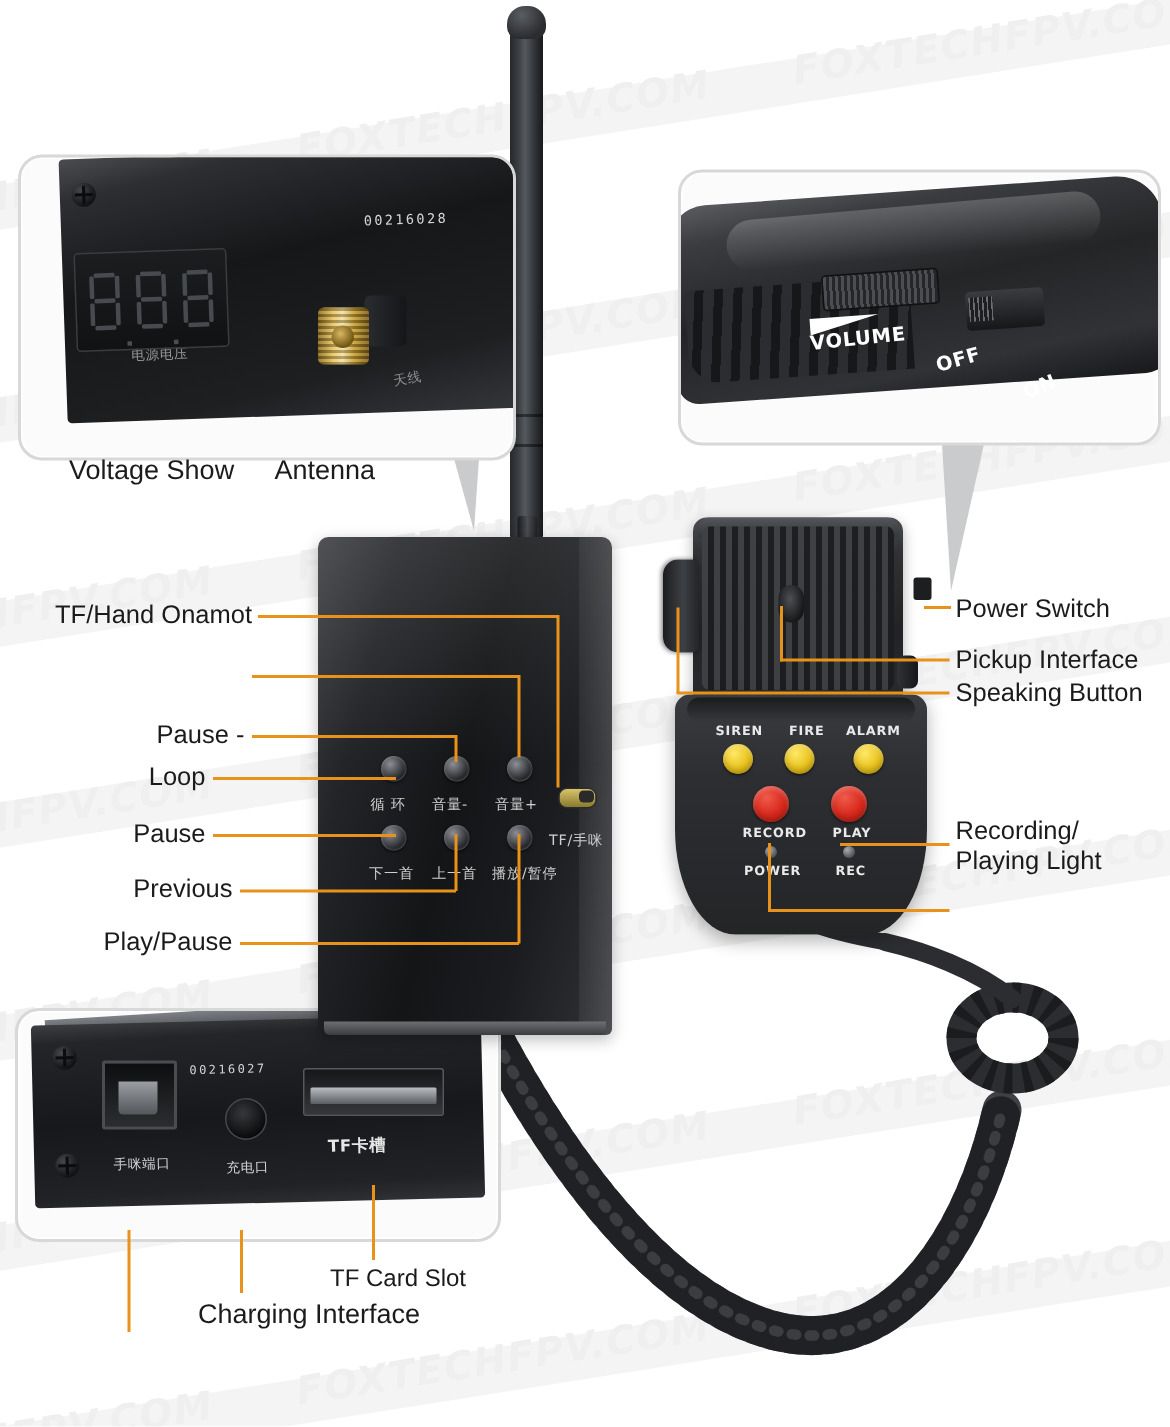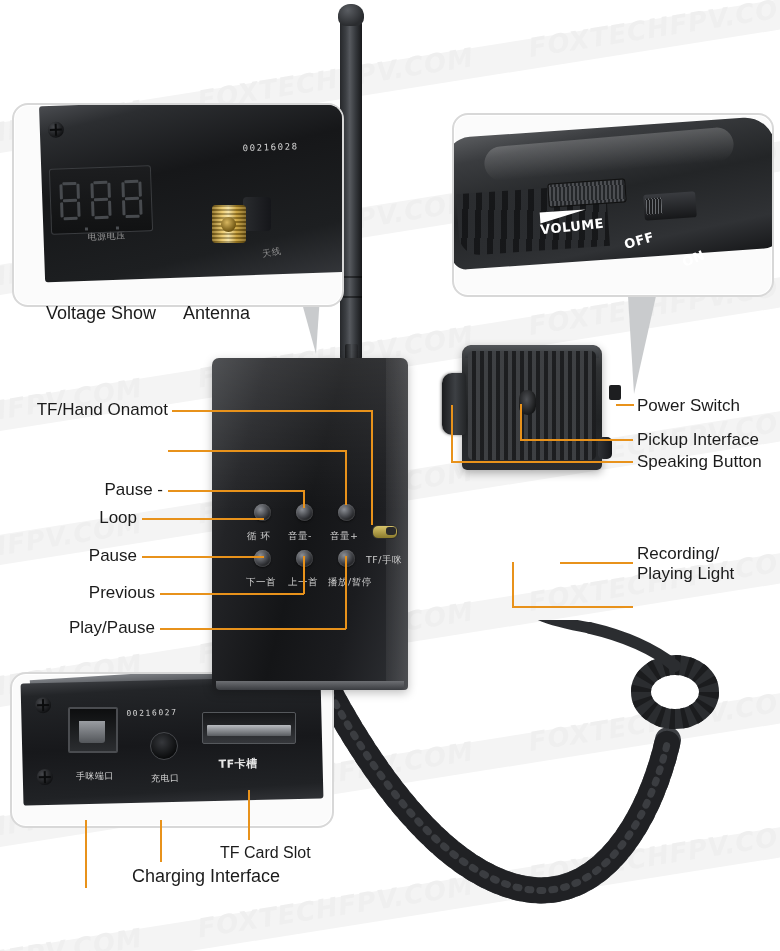--- a/index.html
+++ b/index.html
@@ -544,20 +544,39 @@
   <div id="mic">
     <div id="mic-head">
       <div class="topcap"></div>
       <div class="ribs"></div>
     </div>
     <div id="pickup-hole"></div>
     <div id="ptt"></div>
     <div id="mic-side-nub"></div>
     <div id="power-switch-nub"></div>
 
+    <div id="mic-body">
+
+      <div class="mtxt" style="left:27px;top:20px">SIREN</div>
+      <div class="mtxt" style="left:76px;top:20px">FIRE</div>
+      <div class="mtxt" style="left:114px;top:20px">ALARM</div>
+      <div class="mbtn y" style="left:32px;top:33px"></div>
+      <div class="mbtn y" style="left:73px;top:33px"></div>
+      <div class="mbtn y" style="left:119px;top:33px"></div>
+
+      <div class="mbtn r" style="left:52px;top:61px"></div>
+      <div class="mbtn r" style="left:104px;top:61px"></div>
+      <div class="mtxt" style="left:45px;top:88px">RECORD</div>
+      <div class="mtxt" style="left:105px;top:88px">PLAY</div>
+
+      <div class="mled" style="left:60px;top:101px"></div>
+      <div class="mled" style="left:112px;top:101px"></div>
+      <div class="mtxt" style="left:46px;top:113px">POWER</div>
+      <div class="mtxt" style="left:107px;top:113px">REC</div>
+    </div>
   </div>
 
   <div class="lead h" style="left:616px;top:404px;width:18px;"></div>
 
   <div class="lead v" style="left:520px;top:404px;height:37px;"></div>
   <div class="lead h" style="left:520px;top:439px;width:113px;"></div>
 
   <div class="lead v" style="left:451px;top:405px;height:57px;"></div>
   <div class="lead h" style="left:451px;top:461px;width:182px;"></div>
 

